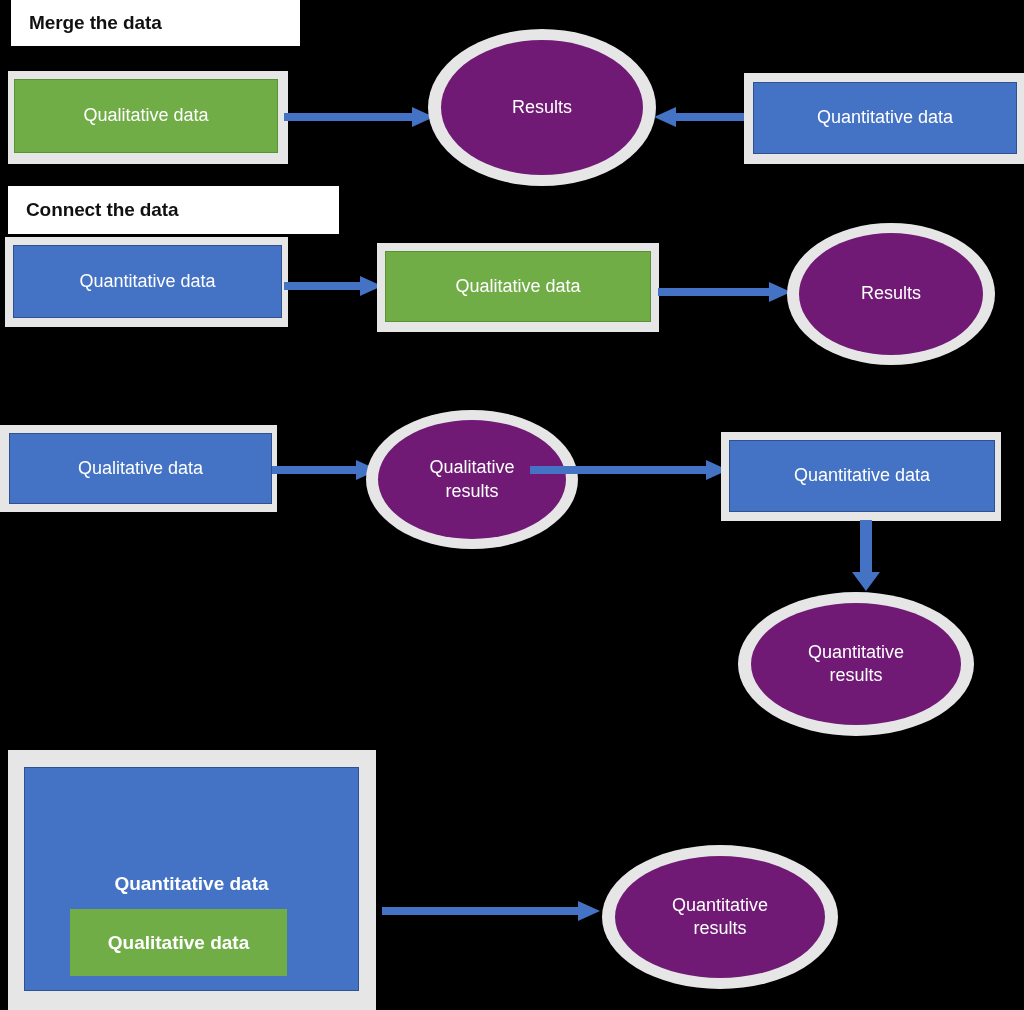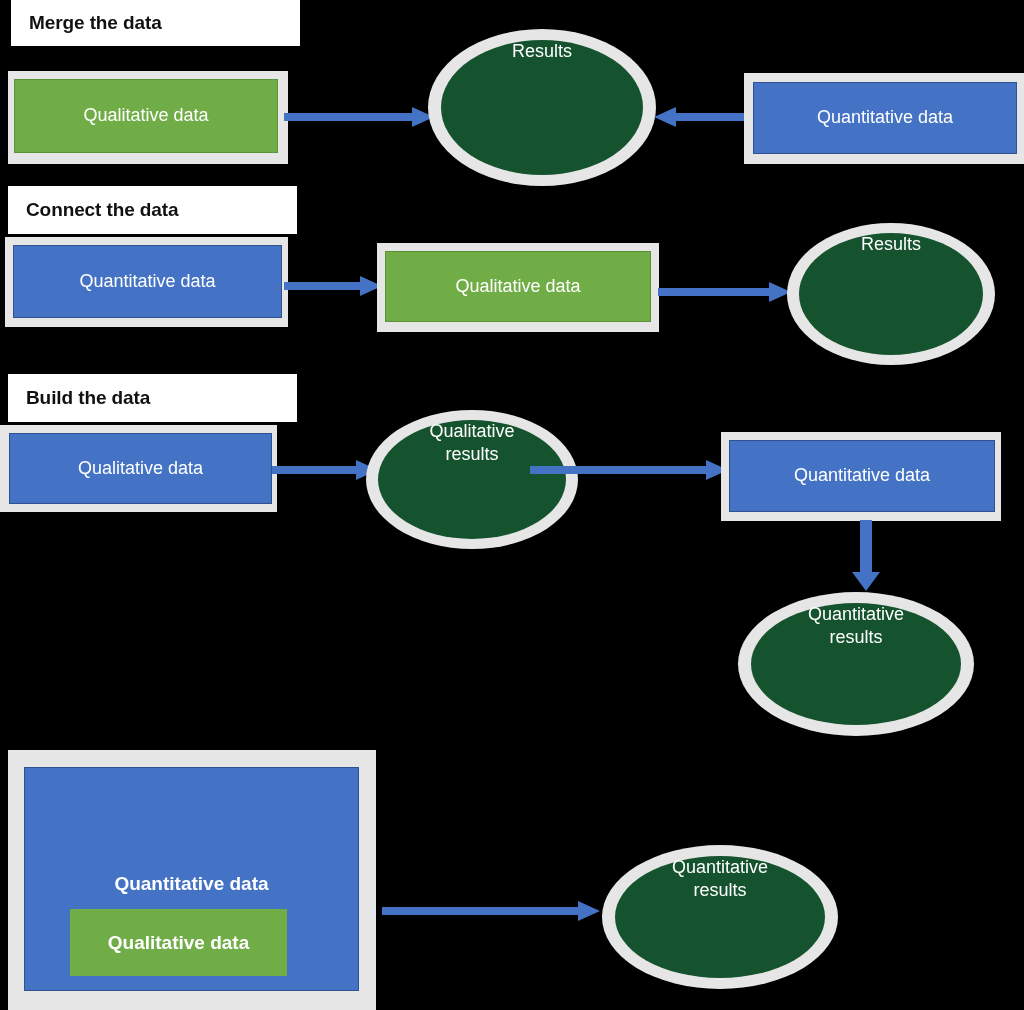--- a/index.html
+++ b/index.html
@@ -56,23 +56,23 @@
   
   .node-ellipse {
     position: absolute;
     background: #E6E6E6;
     border-radius: 50%;
     box-sizing: border-box;
   }
   .node-ellipse > .fill {
     position: absolute;
     border-radius: 50%;
-    background: #14532d;
-    display: flex;
-    align-items: flex-start;
+    background: #701a75;
+    display: flex;
+    align-items: center;
     justify-content: center;
     color: #FFFFFF;
     font-size: 18px;
     text-align: center;
     line-height: 1.3;
     box-sizing: border-box;
   }
   
   .arrow {
     position: absolute;
@@ -143,21 +143,21 @@
       <path d="M104,7 L24,7 L24,1 L2,11 L24,21 L24,15 L104,15 Z" fill="#4472C4"></path>
     </svg>
   </div>
 
   <div class="node-box" style="left:744px; top:73px; width:280px; height:91px;">
     <div class="fill blue" style="left:9px; top:9px; right:7px; bottom:10px;">
       <span>Quantitative data</span>
     </div>
   </div>
 
-  <div class="section-header" style="left:8px; top:186px; width:289px; height:48px;">
+  <div class="section-header" style="left:8px; top:186px; width:331px; height:48px;">
     <span>Connect the data</span>
   </div>
 
   <div class="node-box" style="left:5px; top:237px; width:283px; height:90px;">
     <div class="fill blue" style="left:8px; top:8px; right:6px; bottom:9px;">
       <span>Quantitative data</span>
     </div>
   </div>
 
   <div class="arrow" style="left:284px; top:275px; width:100px; height:22px;">
@@ -177,23 +177,20 @@
       <path d="M0,7 L111,7 L111,1 L133,11 L111,21 L111,15 L0,15 Z" fill="#4472C4"></path>
     </svg>
   </div>
 
   <div class="node-ellipse" style="left:787px; top:223px; width:208px; height:142px;">
     <div class="fill" style="left:12px; top:10px; right:12px; bottom:10px;">
       <span>Results</span>
     </div>
   </div>
 
-  <div class="section-header" style="left:8px; top:374px; width:289px; height:48px;">
-    <span>Build the data</span>
-  </div>
 
   <div class="node-box" style="left:0px; top:425px; width:277px; height:87px;">
     <div class="fill blue" style="left:9px; top:8px; right:5px; bottom:8px;">
       <span>Qualitative data</span>
     </div>
   </div>
 
   <div class="arrow" style="left:272px; top:460px; width:108px; height:20px;">
     <svg width="108" height="20" viewBox="0 0 108 20" aria-hidden="true">
       <path d="M0,6 L84,6 L84,0 L106,10 L84,20 L84,14 L0,14 Z" fill="#4472C4"></path>

